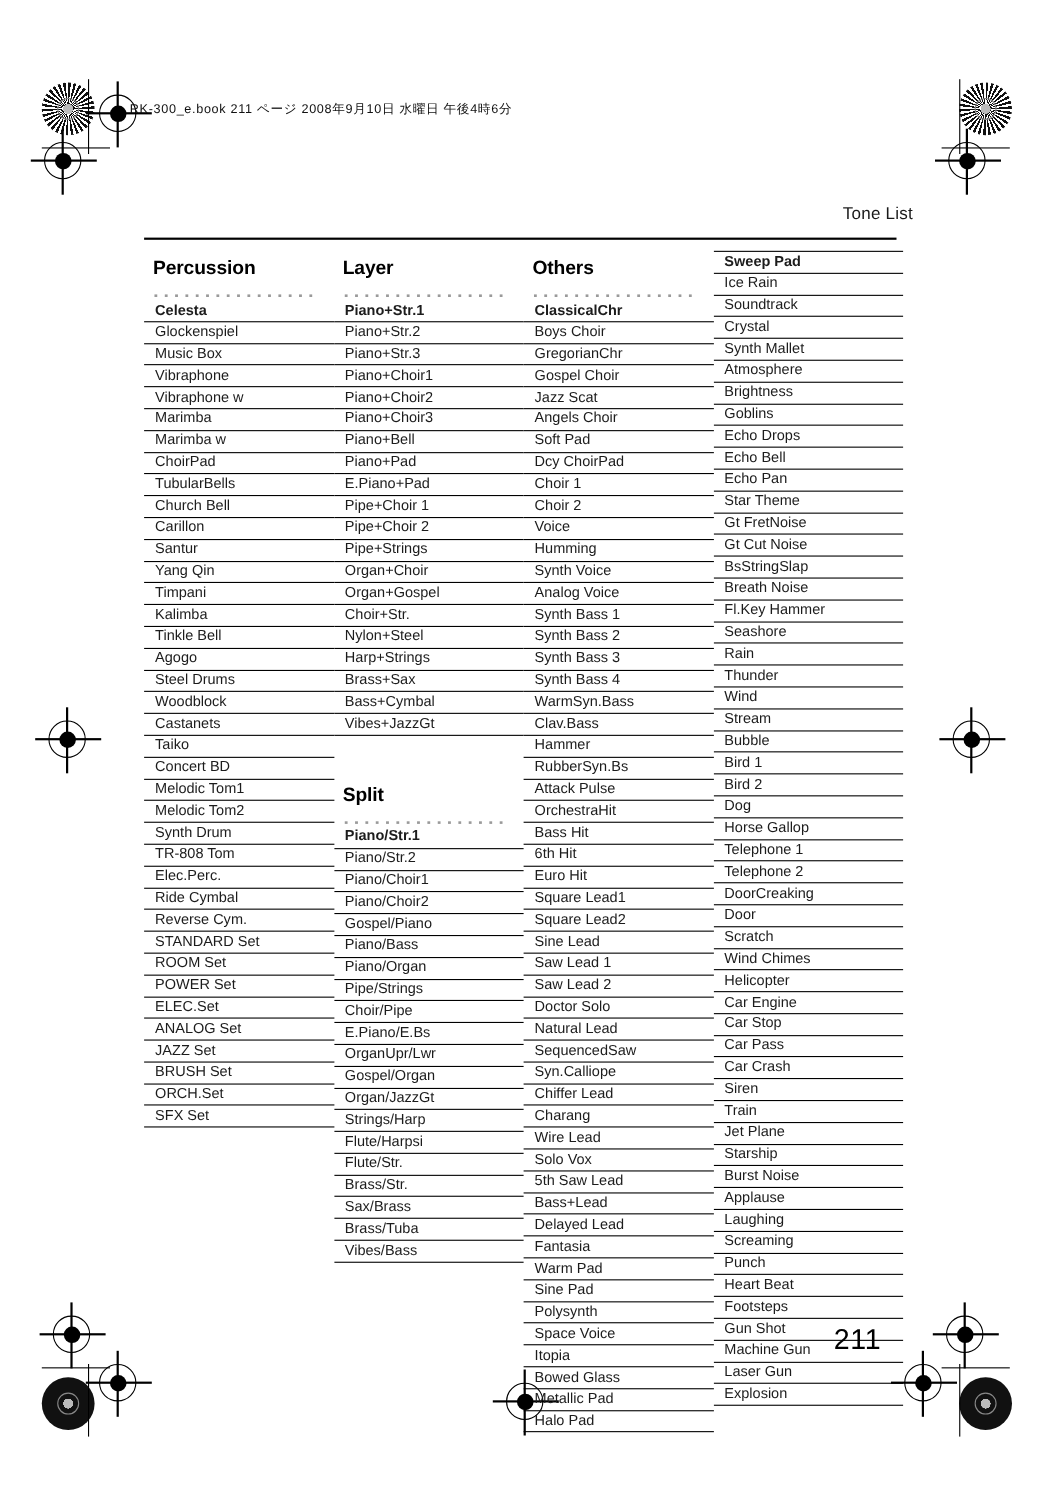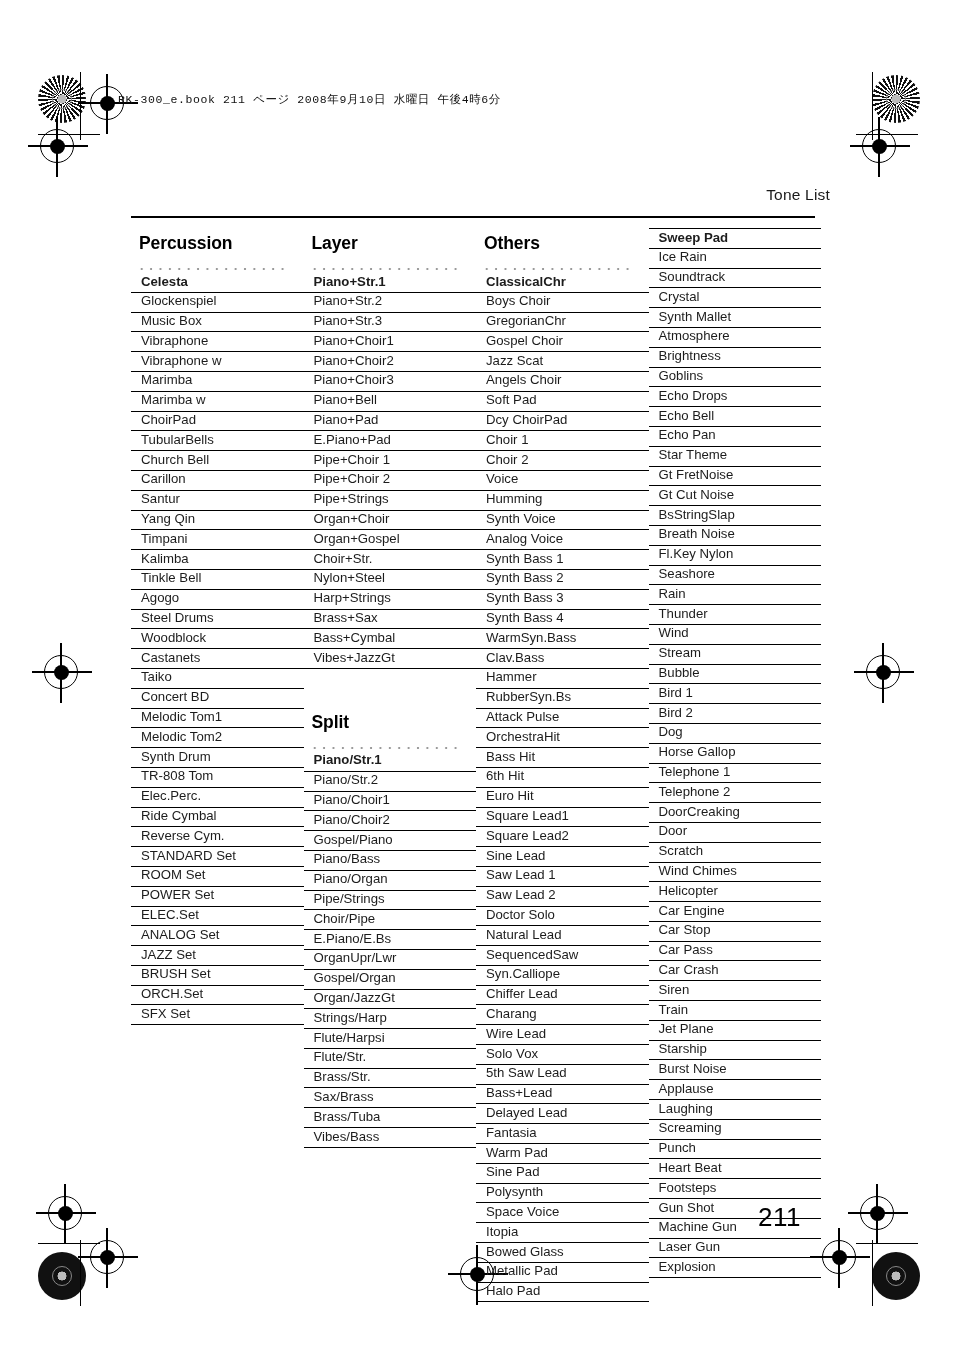--- a/index.html
+++ b/index.html
@@ -54,21 +54,21 @@
   .crop-h { height: 1.4px; background: #000; }
 
   
   .fileinfo {
     position: absolute;
     left: 118px; top: 92px;
     font-size: 11.5px;
     letter-spacing: 0.6px;
     color: #111;
     white-space: nowrap;
-    font-family: Liberation Mono, monospace;
+    font-family: Liberation Sans, sans-serif;
   }
 
   
   .page-rule {
     position: absolute;
     left: 131px; top: 216px; width: 684px;
     height: 2.2px; background: #000;
   }
   .running-head {
     position: absolute;
@@ -355,21 +355,21 @@
         <li>Brightness</li>
         <li>Goblins</li>
         <li>Echo Drops</li>
         <li>Echo Bell</li>
         <li>Echo Pan</li>
         <li>Star Theme</li>
         <li>Gt FretNoise</li>
         <li>Gt Cut Noise</li>
         <li>BsStringSlap</li>
         <li>Breath Noise</li>
-        <li>Fl.Key Nylon</li>
+        <li>Fl.Key Hammer</li>
         <li>Seashore</li>
         <li>Rain</li>
         <li>Thunder</li>
         <li>Wind</li>
         <li>Stream</li>
         <li>Bubble</li>
         <li>Bird 1</li>
         <li>Bird 2</li>
         <li>Dog</li>
         <li>Horse Gallop</li>

